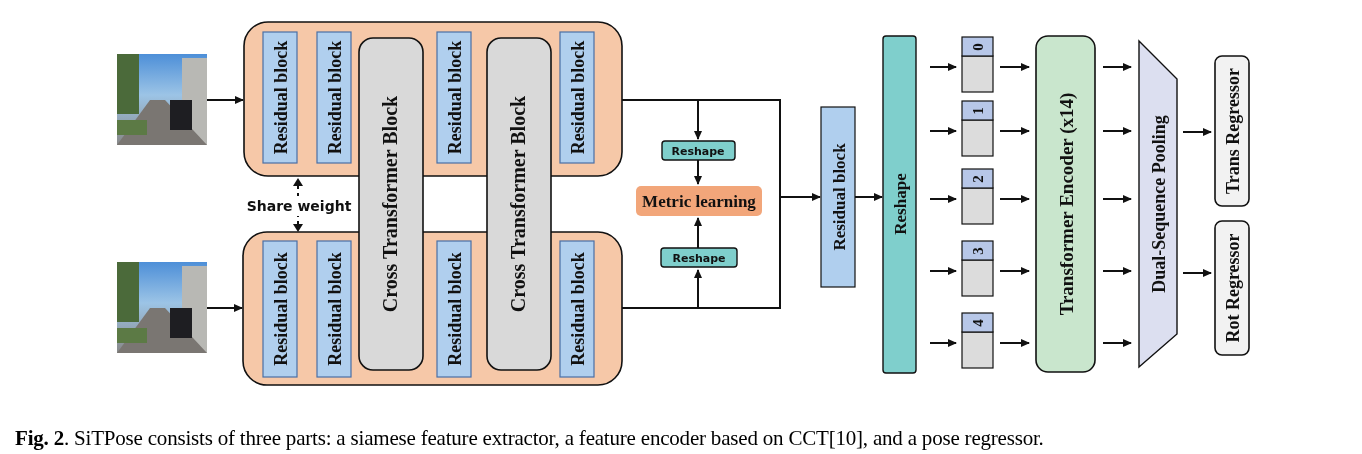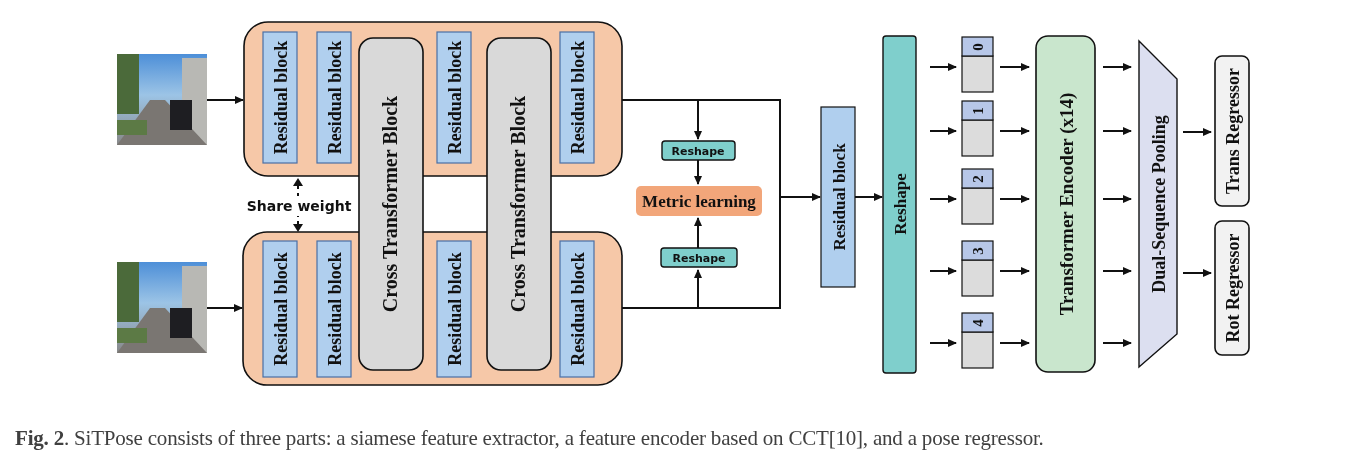--- a/index.html
+++ b/index.html
@@ -1,20 +1,20 @@
 <!DOCTYPE html>
 <html><head>
 <meta charset="utf-8">
 <style>
   html, body { margin:0; padding:0; background:#ffffff; }
   body { width:1362px; height:454px; position:relative; overflow:hidden; font-family:"Liberation Serif", serif; }
   svg { position:absolute; left:0; top:0; }
   .serif { font-family:"Liberation Serif", serif; font-weight:bold; }
   .sans { font-family:"DejaVu Sans", sans-serif; font-weight:bold; }
-  #caption { position:absolute; left:15px; top:426px; width:1340px; font-family:"Liberation Serif", serif; font-size:21px; color:#404040; white-space:nowrap; letter-spacing:-0.2px; }
+  #caption { position:absolute; left:15px; top:426px; width:1340px; font-family:"Liberation Serif", serif; font-size:21px; color:#000000; white-space:nowrap; letter-spacing:-0.2px; }
   #caption b { font-weight:bold; }
 </style>
 </head>
 <body>
 
 <svg width="1362" height="454" viewBox="0 0 1362 454">
   <defs>
     <marker id="arr" markerWidth="10" markerHeight="10" refX="8" refY="5" orient="auto" markerUnits="userSpaceOnUse">
       <path d="M0,1 L9,5 L0,9 Z" fill="#111"></path>
     </marker>

